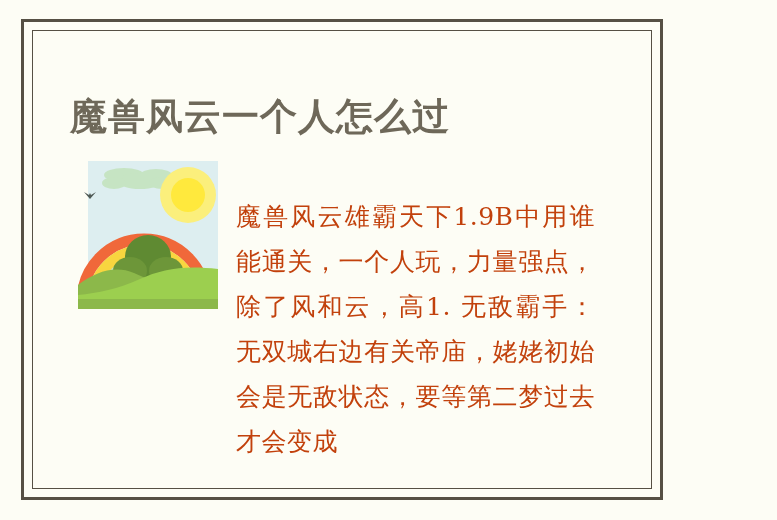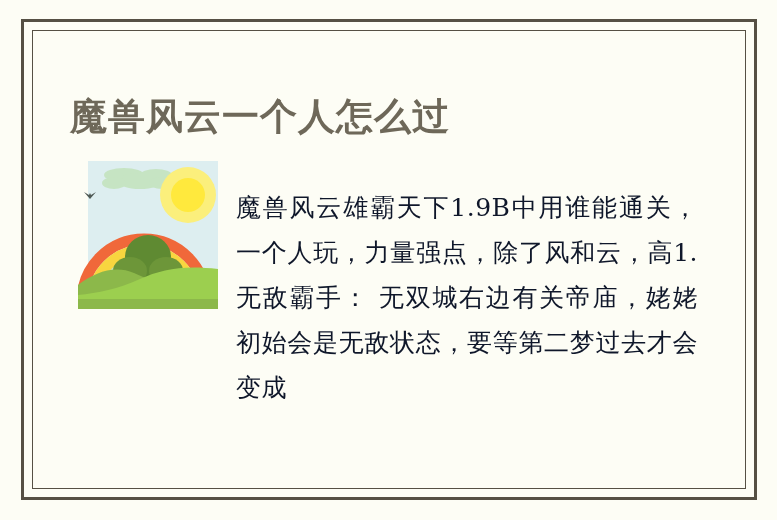--- a/index.html
+++ b/index.html
@@ -20,21 +20,21 @@
     height: 520px;
     background: #fdfdf5;
     box-sizing: border-box;
   }
 
   
   .frame-outer {
     position: absolute;
     left: 21px;
     top: 19px;
-    width: 736px;
+    width: 642px;
     height: 481px;
     border: 3px solid #565044;
     box-sizing: border-box;
   }
   
   .frame-inner {
     position: absolute;
     left: 8px;
     top: 8px;
     right: 8px;
@@ -80,24 +80,24 @@
     margin: 5px 18px 6px 8px;
     overflow: hidden;
     background: #fdfdf5;
   }
   .thumb-svg { display: block; width: 140px; height: 148px; }
 
   .article-text {
     font-family: "DejaVu Serif", "Liberation Serif", serif;
     font-size: 25px;
     line-height: 45px;
-    color: #0f172a;
+    color: #c2410c;
     letter-spacing: 0.5px;
     text-align: justify;
-    margin: 7px;
+    margin: 16px;
     padding-top: 22px;
     overflow: hidden;
   }
 </style>
 </head>
 <body>
 
 <div class="page">
 
   <div class="frame-outer">

